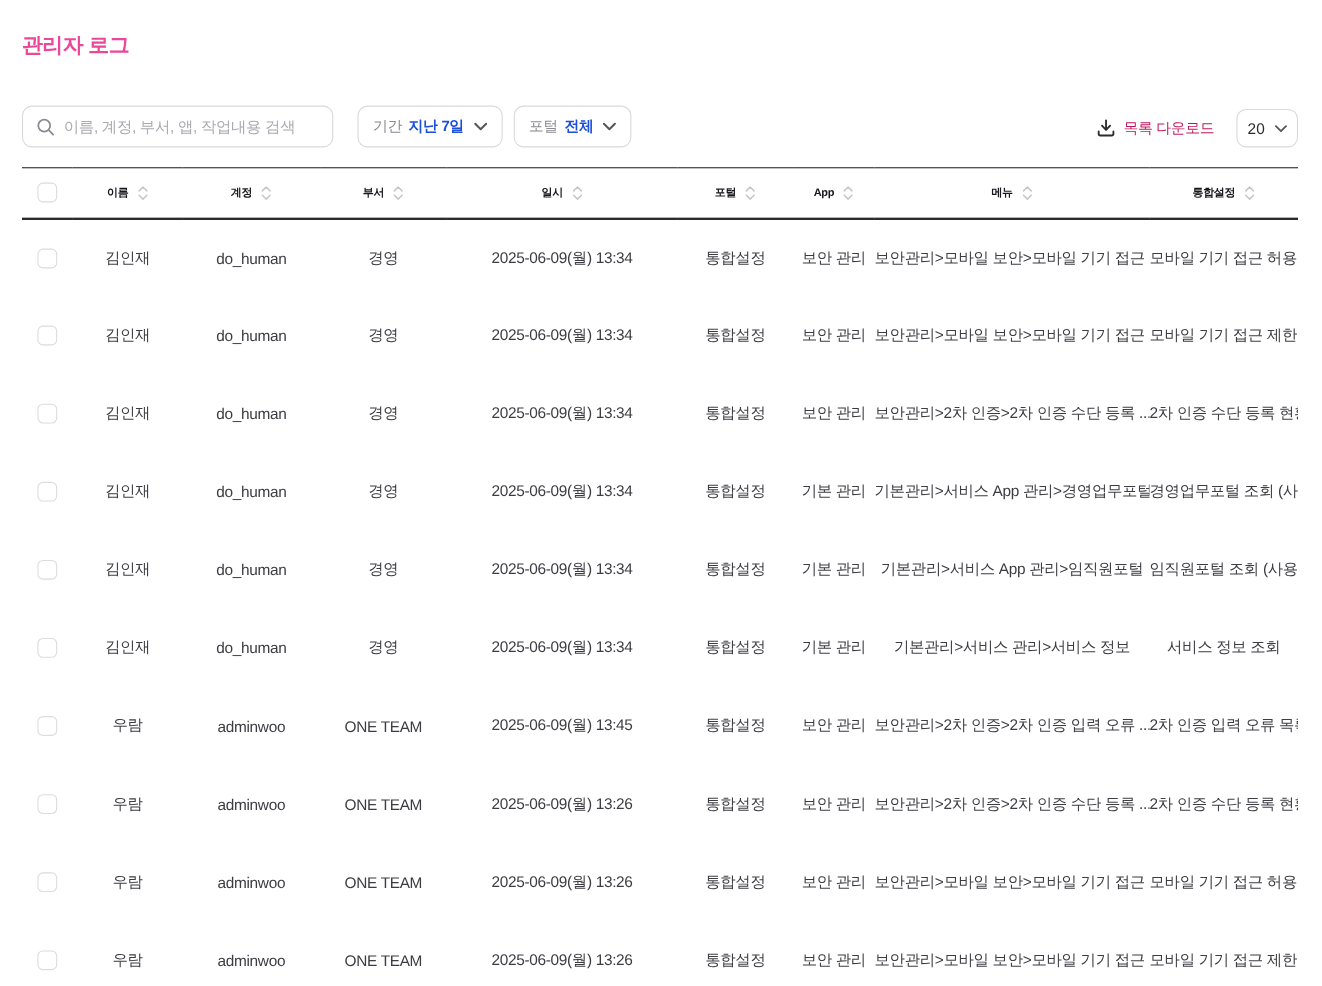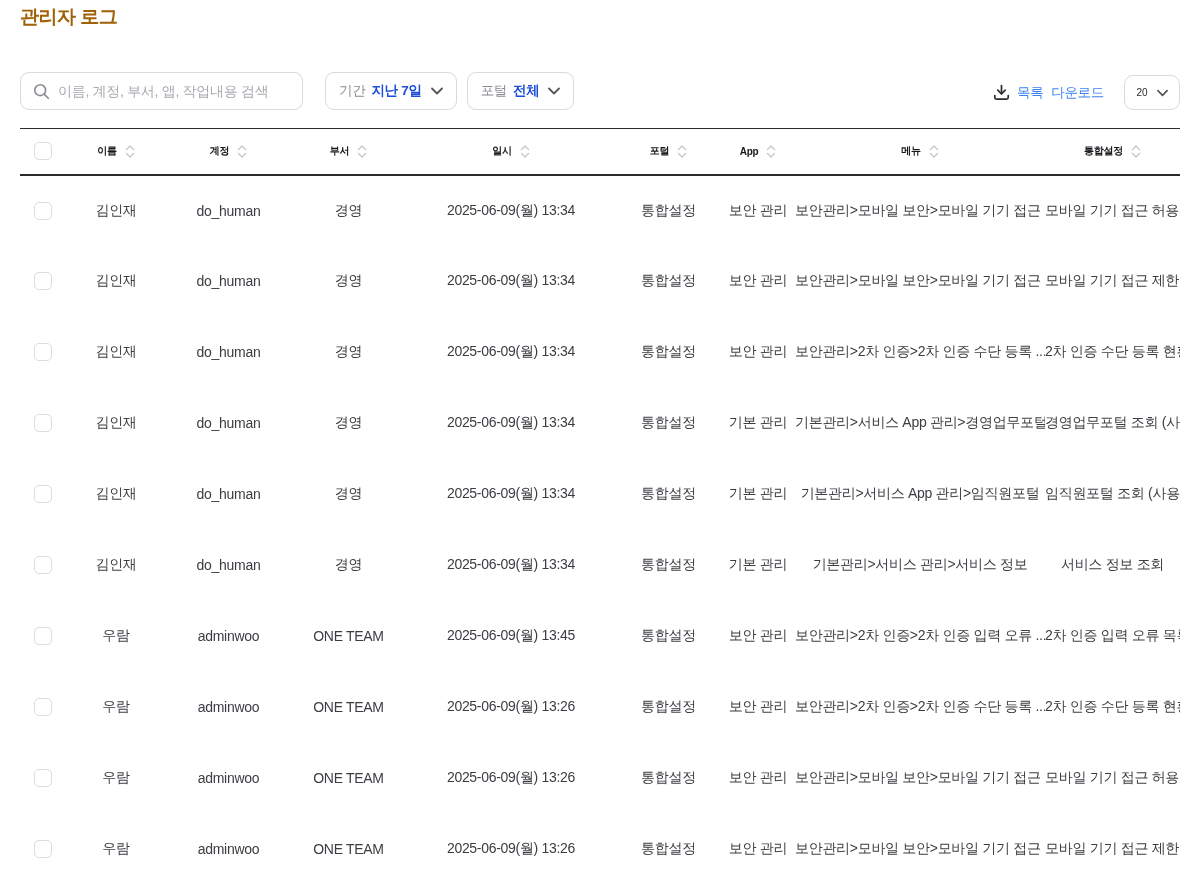--- a/index.html
+++ b/index.html
@@ -6,24 +6,24 @@
   html, body {
     width: 1202px; height: 896px; overflow: hidden;
     background: #ffffff;
     font-family: "Liberation Sans", "DejaVu Sans", sans-serif;
     color: #333;
   }
   .page { padding: 0 22px 0 20px; }
 
   
   .page-title {
-    padding-top: 4px;
+    padding-top: 28px;
     font-size: 19px;
     font-weight: bold;
-    color: #a16207;
+    color: #ec4899;
     letter-spacing: -0.5px;
   }
 
   
   .toolbar {
     margin-top: 42px;
     height: 38px;
     display: flex;
     align-items: flex-end;
   }
@@ -60,32 +60,32 @@
     letter-spacing: -0.3px;
   }
   .filter-label { color: #8a8a92; }
   .filter-value { color: #1d4ed8; font-weight: bold; }
   .chev { margin-left: 3px; display: inline-flex; }
 
   .toolbar-right { margin-left: auto; display: flex; align-items: center; }
   .download-btn {
     display: flex; align-items: center; gap: 7px;
     background: none; border: none; cursor: pointer;
-    font-size: 13.5px; color: #3b82f6;
-    font-family: Liberation Mono, monospace;
+    font-size: 13.5px; color: #be185d;
+    font-family: Liberation Sans, sans-serif;
     letter-spacing: -0.3px;
   }
   .page-size {
     margin-left: 20px;
     width: 56px; height: 35px;
     border: 1px solid #d9d9de;
     border-radius: 9px;
     display: flex; align-items: center; justify-content: center;
     gap: 6px;
-    font-size: 10px; color: #2b2b30;
+    font-size: 14px; color: #2b2b30;
     cursor: pointer;
     background: #fff;
   }
 
   
   table.log-table {
     margin-top: 18px;
     width: 100%;
     border-collapse: collapse;
     table-layout: fixed;

